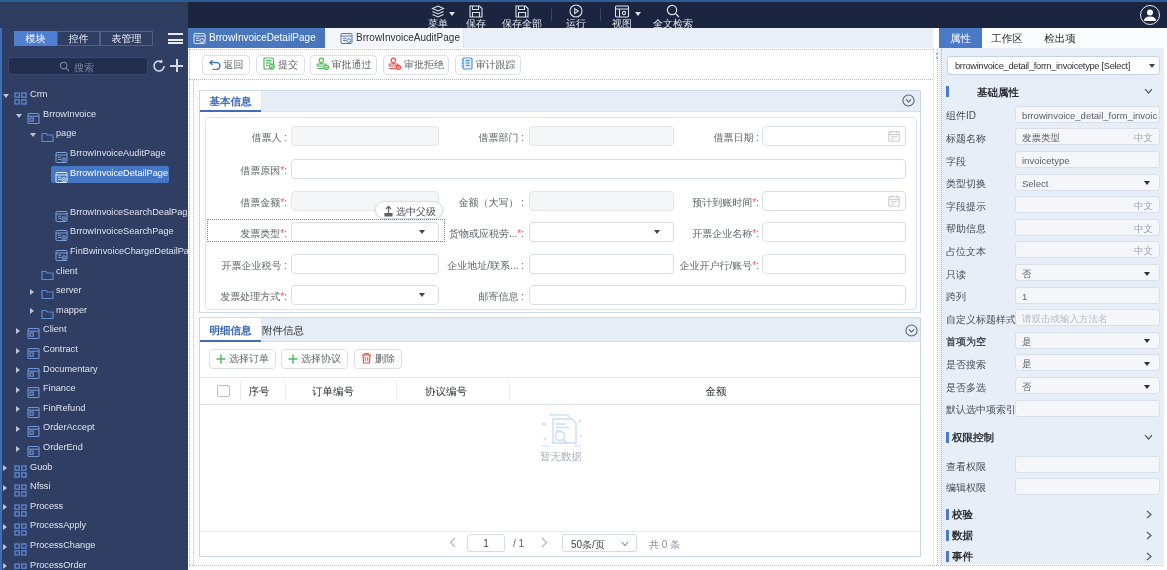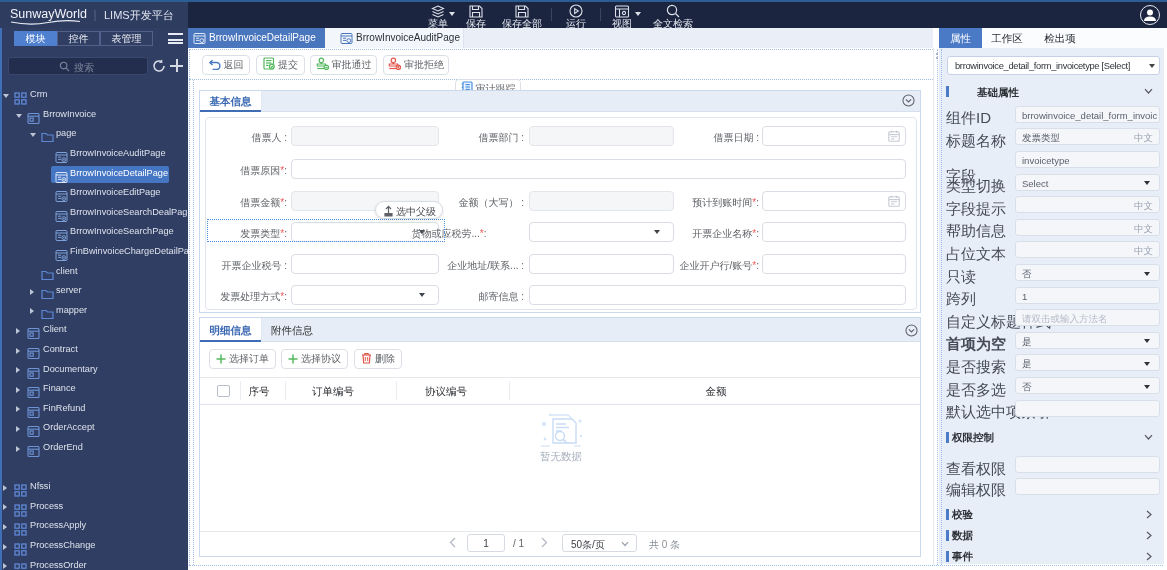--- a/index.html
+++ b/index.html
@@ -59,21 +59,21 @@
 .th { position:absolute; font-size:10.5px; color:#2f3237; }
 .tline-v { position:absolute; width:1px; background:#e9ecf1; }
 
 
 .pg { position:absolute; font-size:10px; color:#606266; white-space:nowrap; }
 
 
 #rpanel { left:939px; top:48px; width:228px; height:516px; background:#e8eef8; }
 #rtabrow { left:939px; top:28px; width:228px; height:20px; background:#fbfcfe; }
 .rtab { position:absolute; top:28px; height:20px; font-size:10.5px; line-height:20px; text-align:center; color:#2b2f36; }
-.plabel { position:absolute; font-size:15px; color:#454b57; white-space:nowrap; }
+.plabel { position:absolute; font-size:10px; color:#454b57; white-space:nowrap; }
 .pinp { position:absolute; left:1015px; width:145px; height:17px; background:#f4f6fa; border:1px solid #d9dfe9; border-radius:3px; font-size:9.5px; color:#5a5f6a; line-height:15px; white-space:nowrap; overflow:hidden; }
 .pinp .v { position:absolute; left:6px; top:1px; }
 .pinp .zh { position:absolute; right:6px; top:1px; color:#9aa2b1; }
 .sect-bar { position:absolute; width:3px; height:11px; background:#4a7ac8; }
 .sect-tx { position:absolute; font-size:10.5px; font-weight:bold; color:#2e3238; white-space:nowrap; }
 
 
 .dash-h { position:absolute; height:0; border-top:1px dotted #9fbfe8; }
 .dash-v { position:absolute; width:0; border-left:1px dotted #9fbfe8; }
 </style>
@@ -82,28 +82,20 @@
 <div id="root">
   <div class="abs" id="topbar"></div>
   <div class="abs" id="logoarea"></div>
   <div class="abs" id="topline"></div>
   <div class="abs" id="sidebar"></div>
   <div class="abs" id="sideedge"></div>
   <div class="abs" id="tabstrip"></div>
   <div class="abs" id="rtabrow"></div>
   <div class="abs" id="rpanel"></div>
 
-  <div class="abs" style="left:10px;top:6px;width:178px;height:20px;">
-    <svg width="178" height="20" viewBox="0 0 178 20">
-      <text x="0" y="12" font-size="12.5" fill="#f2f4f8" font-family="Liberation Sans">SunwayWorld</text>
-      <path d="M1 16 Q 20 20 38 16.5 Q 55 13.5 70 15.5" stroke="#e8ecf4" stroke-width="1.2" fill="none"></path>
-      <line x1="85" y1="4" x2="85" y2="15" stroke="#5a6585" stroke-width="1"></line>
-      <text x="94" y="13" font-size="11" fill="#dfe4ee" font-family="Liberation Sans">LIMS开发平台</text>
-    </svg>
-  </div>
   <div class="menuitem" style="left:420px;width:36px;">
     <span class="mi-ic"><svg width="15" height="13" viewBox="0 0 15 13" fill="none" stroke="#dde1ea" stroke-width="1.1">
           <path d="M7.5 1 L13 3.5 L7.5 6 L2 3.5 Z"></path>
           <path d="M2 6.5 L7.5 9 L13 6.5"></path>
           <path d="M2 9.5 L7.5 12 L13 9.5"></path>
         </svg></span>
     <span class="mi-tx">菜单</span>
     <span style="position:absolute;left:29px;top:10px;width:0;height:0;border-left:3px solid transparent;border-right:3px solid transparent;border-top:4px solid #dde1ea;"></span>
   </div>
   <div class="menuitem" style="left:458px;width:36px;">
@@ -227,32 +219,20 @@
           <svg class="ticon" width="13" height="13" viewBox="0 0 13 13" fill="none" stroke="#dbe5f5" stroke-width="1">
             <rect x="1" y="1.5" width="11" height="10" rx="1"></rect>
             <path d="M1 4 H12"></path>
             <path d="M3 6.2 H6.2 M3 8.4 H6.2"></path>
             <circle cx="8.8" cy="8.6" r="1.9"></circle>
             <circle cx="8.8" cy="8.6" r="0.4" fill="#dbe5f5"></circle>
           </svg>
         </span>
         <span class="lbl" style="left:70px;color:#ffffff;z-index:2;">BrrowInvoiceDetailPage</span>
       </div>
-  <div class="tree-row" style="top:156.2px;">
-        <span style="position:absolute;left:55px;top:3px;">
-          <svg class="ticon" width="13" height="13" viewBox="0 0 13 13" fill="none" stroke="#7da1d9" stroke-width="1">
-            <rect x="1" y="1.5" width="11" height="10" rx="1"></rect>
-            <path d="M1 4 H12"></path>
-            <path d="M3 6.2 H6.2 M3 8.4 H6.2"></path>
-            <circle cx="8.8" cy="8.6" r="1.9"></circle>
-            <circle cx="8.8" cy="8.6" r="0.4" fill="#7da1d9"></circle>
-          </svg>
-        </span>
-        <span class="lbl" style="left:70px;color:#dde2ec;z-index:2;">BrrowInvoiceEditPage</span>
-      </div>
   <div class="tree-row" style="top:175.8px;">
         <span style="position:absolute;left:55px;top:3px;">
           <svg class="ticon" width="13" height="13" viewBox="0 0 13 13" fill="none" stroke="#7da1d9" stroke-width="1">
             <rect x="1" y="1.5" width="11" height="10" rx="1"></rect>
             <path d="M1 4 H12"></path>
             <path d="M3 6.2 H6.2 M3 8.4 H6.2"></path>
             <circle cx="8.8" cy="8.6" r="1.9"></circle>
             <circle cx="8.8" cy="8.6" r="0.4" fill="#7da1d9"></circle>
           </svg>
         </span>
@@ -377,20 +357,32 @@
   <div class="tree-row" style="top:411.0px;">
         <span class="caret right" style="left:16px;"></span>
         <span style="position:absolute;left:27px;top:3px;">
           <svg class="ticon" width="13" height="13" viewBox="0 0 13 13" fill="none" stroke="#6d94d6" stroke-width="1.1">
             <rect x="1" y="1.5" width="11" height="10" rx="1"></rect>
             <path d="M1 4.2 H12"></path>
             <rect x="3" y="6" width="3.2" height="3.2"></rect>
           </svg>
         </span>
         <span class="lbl" style="left:43px;color:#dde2ec;z-index:2;">OrderEnd</span>
+      </div>
+  <div class="tree-row" style="top:430.6px;">
+        <span class="caret right" style="left:3px;"></span>
+        <span style="position:absolute;left:14px;top:3px;">
+          <svg class="ticon" width="13" height="13" viewBox="0 0 13 13" fill="none" stroke="#5d88d4" stroke-width="1.3">
+            <rect x="1" y="1" width="4.2" height="4.2"></rect>
+            <rect x="7.8" y="1" width="4.2" height="4.2"></rect>
+            <rect x="1" y="7.8" width="4.2" height="4.2"></rect>
+            <rect x="7.8" y="7.8" width="4.2" height="4.2"></rect>
+          </svg>
+        </span>
+        <span class="lbl" style="left:30px;color:#dde2ec;z-index:2;">Guob</span>
       </div>
   <div class="tree-row" style="top:450.2px;">
         <span class="caret right" style="left:3px;"></span>
         <span style="position:absolute;left:14px;top:3px;">
           <svg class="ticon" width="13" height="13" viewBox="0 0 13 13" fill="none" stroke="#5d88d4" stroke-width="1.3">
             <rect x="1" y="1" width="4.2" height="4.2"></rect>
             <rect x="7.8" y="1" width="4.2" height="4.2"></rect>
             <rect x="1" y="7.8" width="4.2" height="4.2"></rect>
             <rect x="7.8" y="7.8" width="4.2" height="4.2"></rect>
           </svg>
@@ -507,21 +499,21 @@
   </div>
   <div class="tbtn" style="left:383px;width:66px;">
     <svg width="13" height="13" viewBox="0 0 13 13" fill="none" stroke="#e2574c" stroke-width="1.2">
         <path d="M5 5.5 C4 5.5 3.2 4.7 3.2 3.5 C3.2 2.2 4.1 1.2 5.4 1.2 C6.7 1.2 7.6 2.2 7.6 3.5 C7.6 4.7 6.8 5.5 5.8 5.5 L5.8 7 H9.5 V9 H1.3 V7 H5 Z"></path>
         <path d="M1.3 11.5 H9.5"></path>
         <circle cx="10.3" cy="10.3" r="2.2" fill="#fff"></circle>
         <path d="M9.5 9.5 L11.1 11.1 M11.1 9.5 L9.5 11.1"></path>
       </svg>
     <span>审批拒绝</span>
   </div>
-  <div class="tbtn" style="left:455px;width:66px;margin-top:24px;">
+  <div class="tbtn" style="left:455px;width:66px;">
     <svg width="12" height="13" viewBox="0 0 12 13" fill="none" stroke="#4a90e2" stroke-width="1.2">
         <rect x="2" y="1" width="9" height="11" rx="1" fill="#eaf3fd"></rect>
         <path d="M4.5 3.6 H8.8"></path>
         <path d="M4.5 6 H8.8"></path>
         <path d="M4.5 8.4 H8.8"></path>
         <path d="M2 3 H0.8 M2 6.2 H0.8 M2 9.4 H0.8" stroke-width="1.4"></path>
       </svg>
     <span>审计跟踪</span>
   </div>
 
@@ -558,21 +550,21 @@
       <div class="inp" style="left:762px;top:191px;width:144px;height:20px;"></div>
       <svg class="cal" style="left:888px;top:195px;" width="12" height="12" viewBox="0 0 12 12" fill="none" stroke="#c6cad2" stroke-width="1.1">
         <rect x="0.8" y="1.8" width="10.4" height="9.4" rx="1"></rect>
         <path d="M0.8 4.6 H11.2"></path>
         <path d="M3.4 0.8 V3 M8.6 0.8 V3"></path>
         <path d="M3 6.8 H9 M3 9 H6.5"></path>
       </svg>
       <div class="frm-lbl" style="left:137px;top:227px;width:150px;">发票类型<span class="red">*</span>:</div>
       <div class="inp" style="left:291px;top:222px;width:148px;height:20px;"></div>
       <div class="sel-caret" style="left:419px;top:230px;"></div>
-      <div class="frm-lbl" style="left:374px;top:227px;width:150px;text-align:center;">货物或应税劳...<span class="red">*</span>:</div>
+      <div class="frm-lbl" style="left:374px;top:227px;width:150px;">货物或应税劳...<span class="red">*</span>:</div>
       <div class="inp" style="left:529px;top:222px;width:145px;height:20px;"></div>
       <div class="sel-caret" style="left:654px;top:230px;"></div>
       <div class="frm-lbl" style="left:609px;top:227px;width:150px;">开票企业名称<span class="red">*</span>:</div>
       <div class="inp" style="left:762px;top:222px;width:144px;height:20px;"></div>
       <div class="frm-lbl" style="left:137px;top:258.5px;width:150px;">开票企业税号 :</div>
       <div class="inp" style="left:291px;top:253.5px;width:148px;height:20px;"></div>
       <div class="frm-lbl" style="left:374px;top:258.5px;width:150px;">企业地址/联系... :</div>
       <div class="inp" style="left:529px;top:253.5px;width:145px;height:20px;"></div>
       <div class="frm-lbl" style="left:609px;top:258.5px;width:150px;">企业开户行/账号<span class="red">*</span>:</div>
       <div class="inp" style="left:762px;top:253.5px;width:144px;height:20px;"></div>
@@ -587,21 +579,21 @@
           <path d="M5.5 8 V1.5 M3 4 L5.5 1.3 L8 4"></path>
           <path d="M2 8.5 H9 V11 H2 Z" fill="#5f6368"></path>
         </svg>
   <span style="position:absolute;left:20px;top:3px;font-size:10px;color:#45484e;white-space:nowrap;">选中父级</span>
 </div>
     </div>
 
   <div class="panel" style="left:199px;top:317px;width:722px;height:240px;">
     <div class="phead" style="height:24px;">
       <div class="ptab-on" style="height:24px;line-height:24px;">明细信息</div>
-      <div class="ptab-off" style="left:61px;width:62px;height:20px;line-height:24px;">附件信息</div>
+      <div class="ptab-off" style="left:52px;width:62px;height:20px;line-height:24px;">附件信息</div>
     </div>
     <svg class="collapse-ic" style="right:2px;top:6px;" width="13" height="13" viewBox="0 0 14 14" fill="none" stroke="#5a5f68" stroke-width="1.1">
         <circle cx="7" cy="7" r="6"></circle>
         <path d="M4.2 5.8 L7 8.6 L9.8 5.8"></path>
       </svg>
   </div>
   <div class="abs" id="grid2">
       <div class="tbtn" style="left:209px;top:349px;width:67px;"><svg width="10" height="10" viewBox="0 0 10 10" stroke="#53b85d" stroke-width="1.5">
           <path d="M5 0.5 V9.5 M0.5 5 H9.5"></path>
         </svg><span> 选择订单</span></div>
@@ -676,21 +668,21 @@
       </svg>
       <div class="plabel" style="left:946px;top:109.3px;">组件ID</div>
       <div class="pinp" style="top:105.8px;">
         <span class="v">brrowinvoice_detail_form_invoic</span>
       </div>
       <div class="plabel" style="left:946px;top:131.9px;">标题名称</div>
       <div class="pinp" style="top:128.4px;">
         <span class="v">发票类型</span>
         <span class="zh">中文</span>
       </div>
-      <div class="plabel" style="left:946px;top:154.5px;margin-top:12px;">字段</div>
+      <div class="plabel" style="left:946px;top:154.5px;">字段</div>
       <div class="pinp" style="top:151.0px;">
         <span class="v">invoicetype</span>
       </div>
       <div class="plabel" style="left:946px;top:177.1px;">类型切换</div>
       <div class="pinp" style="top:173.6px;">
         <span class="v">Select</span>
         <div class="sel-caret" style="left:128px;top:6.5px;border-top-color:#2e3238;"></div>
       </div>
       <div class="plabel" style="left:946px;top:199.7px;">字段提示</div>
       <div class="pinp" style="top:196.2px;">

